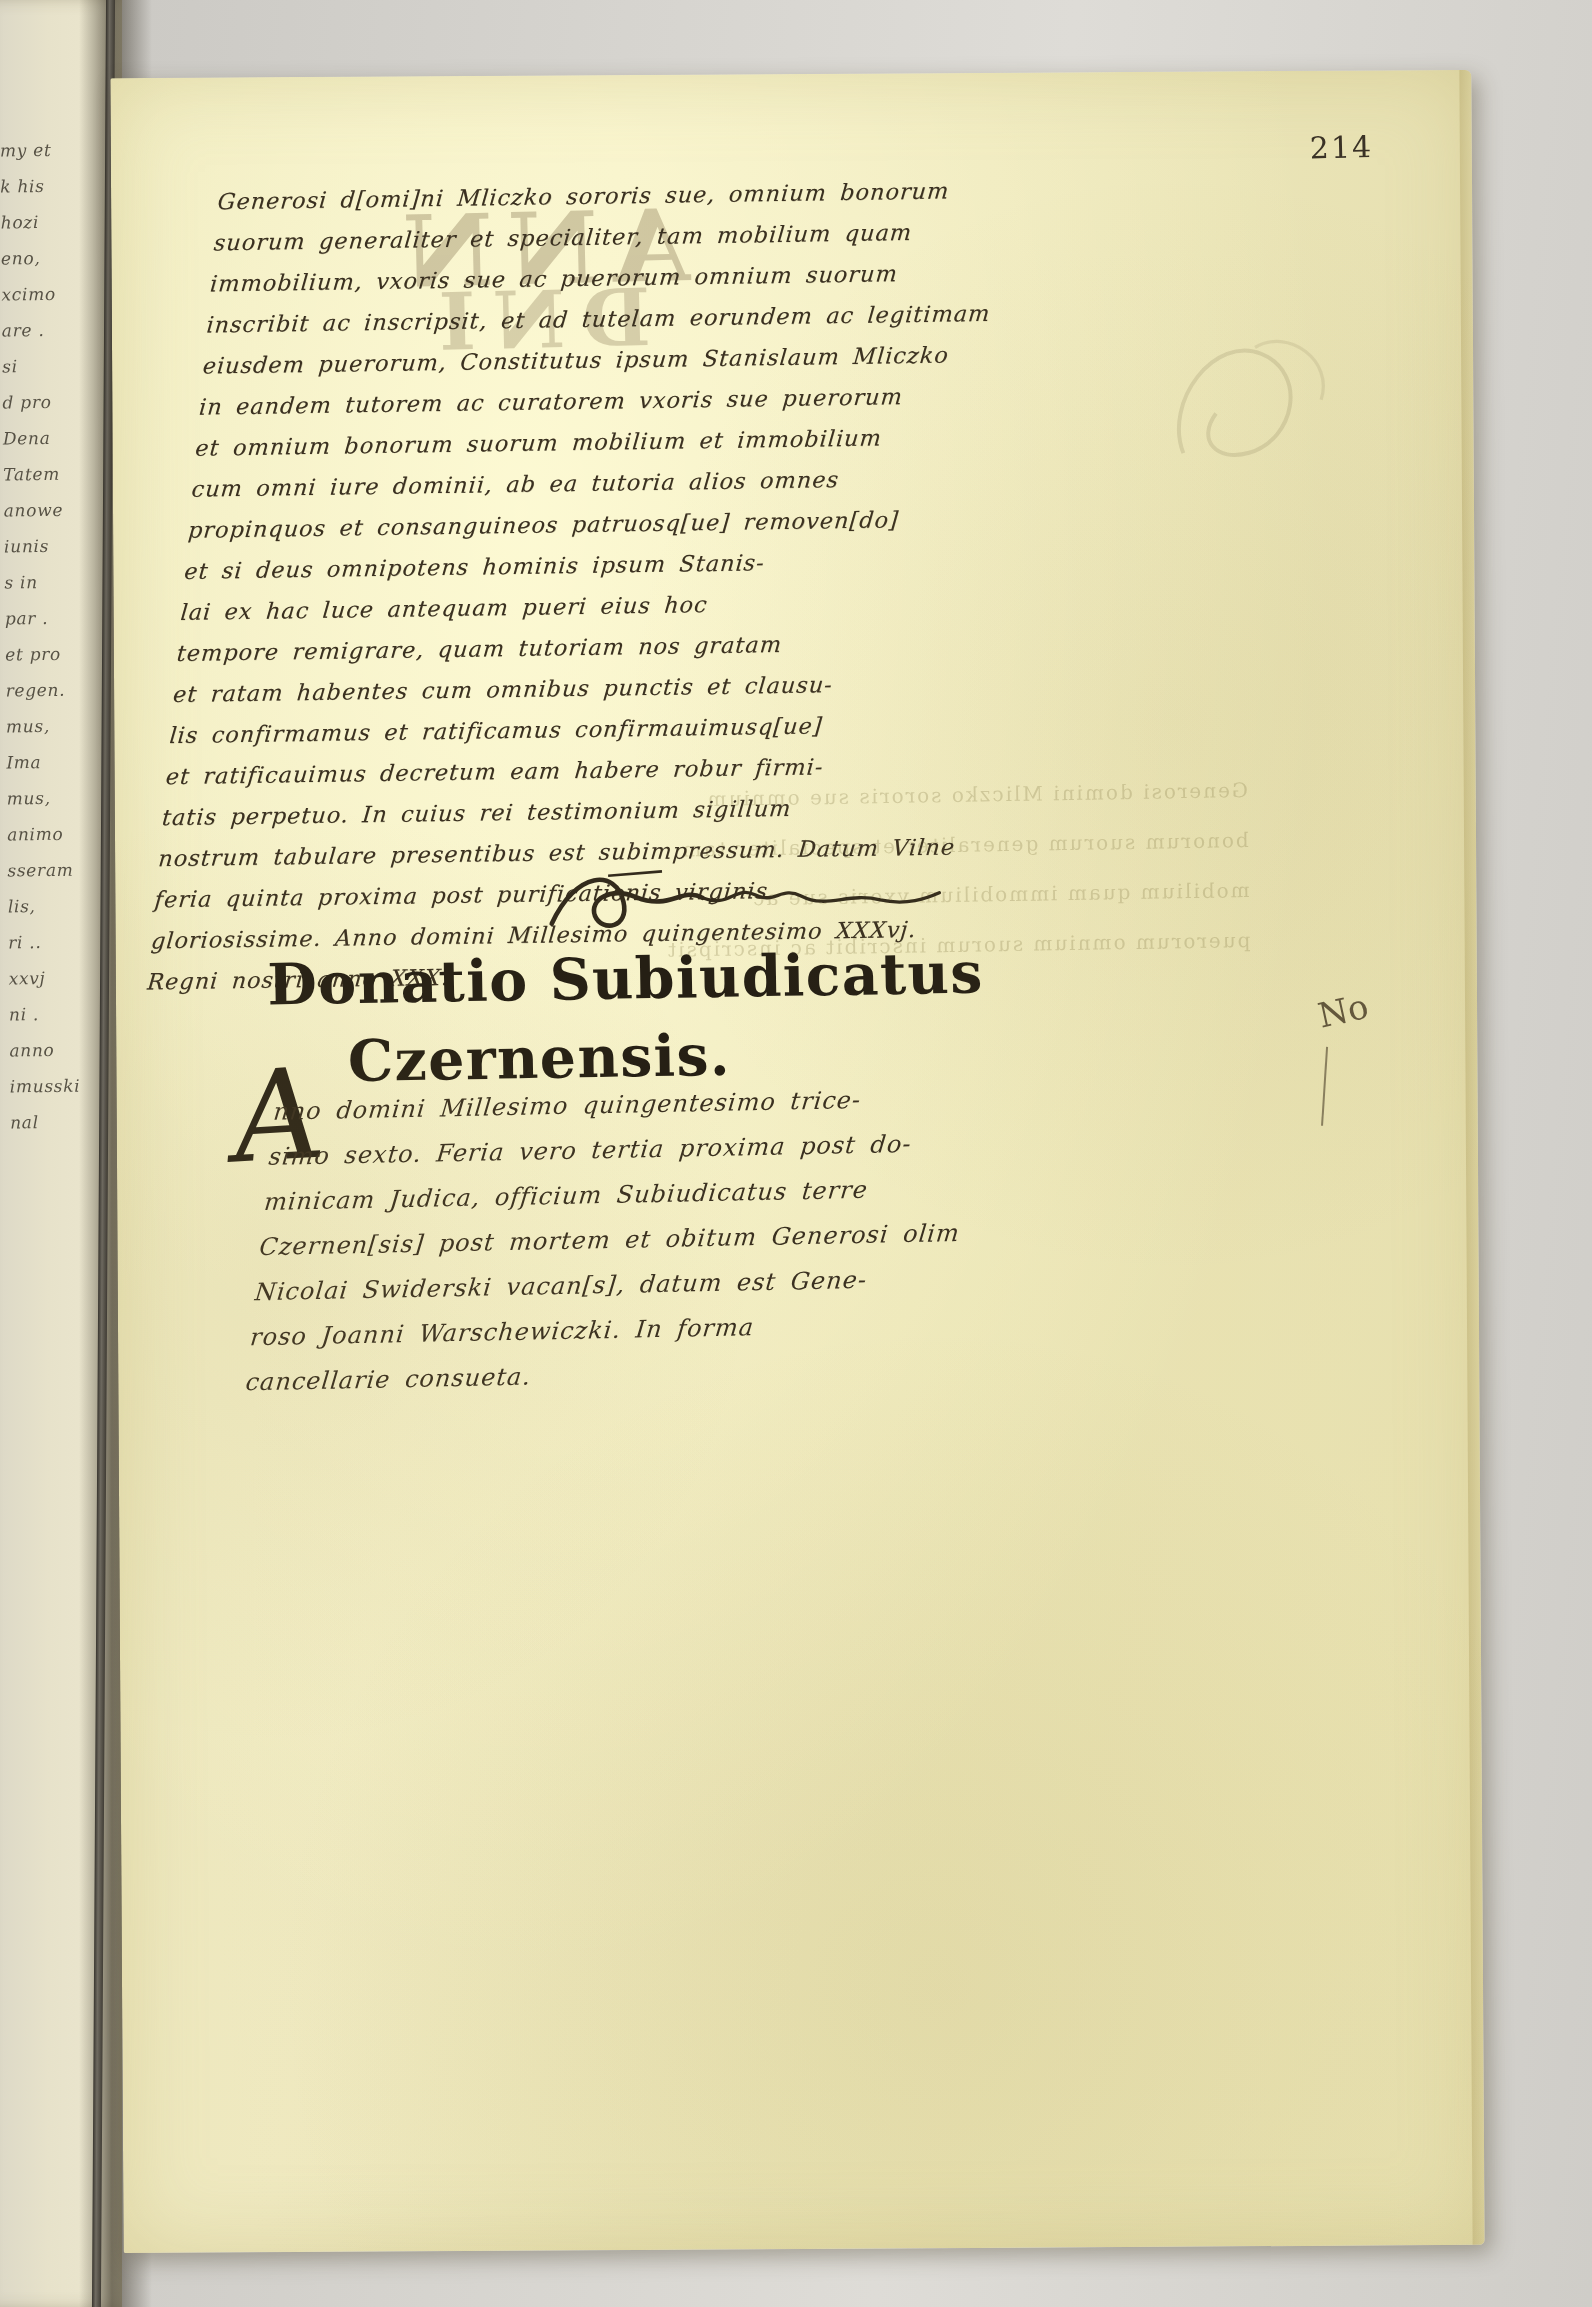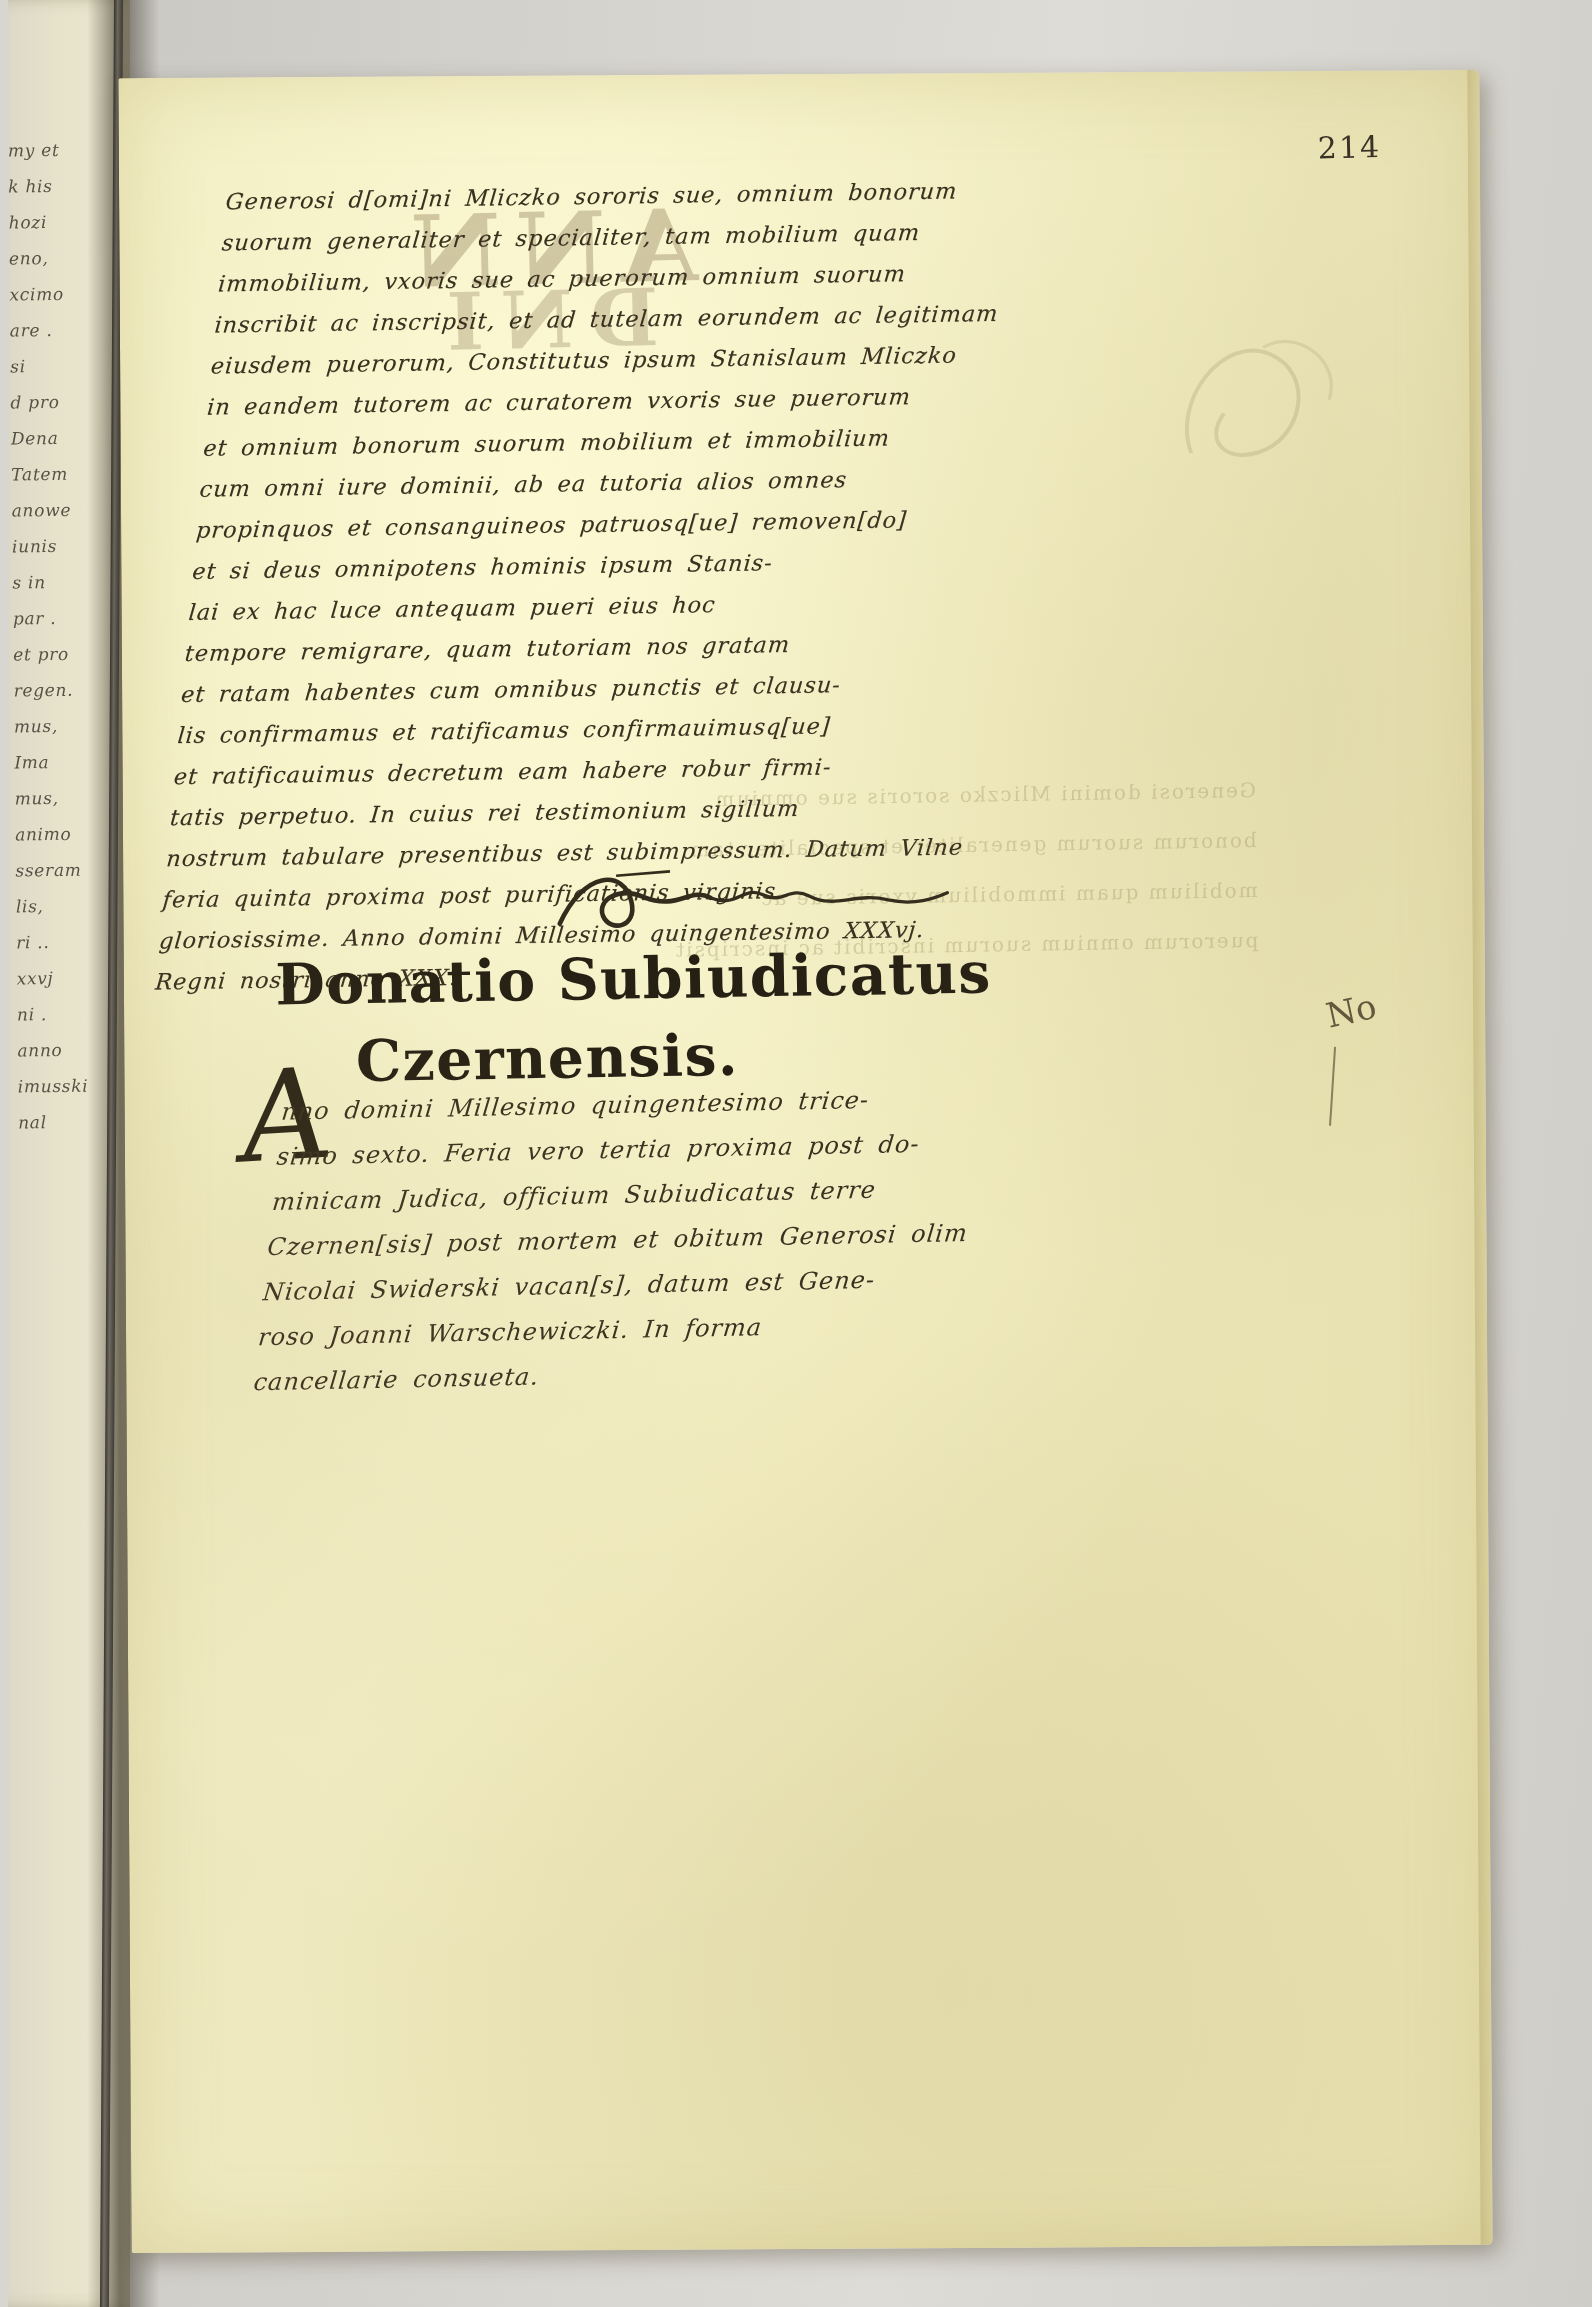--- a/index.html
+++ b/index.html
@@ -12,21 +12,20 @@
     height: 2307px;
     overflow: hidden;
     font-family: "Liberation Serif", serif;
   }
 
   
   .scene {
     position: absolute;
     inset: 0;
     background: linear-gradient(95deg, #c9c7c2 0%, #d6d4cf 35%, #dedcd7 60%, #cfcdc8 100%);
-    margin-left: 8px;
   }
 
   
   .verso {
     position: absolute;
     left: 0;
     top: 0;
     width: 122px;
     height: 2307px;
     background: linear-gradient(90deg, #ddd9c7 0%, #e7e2ca 40%, #ece7cf 100%);

